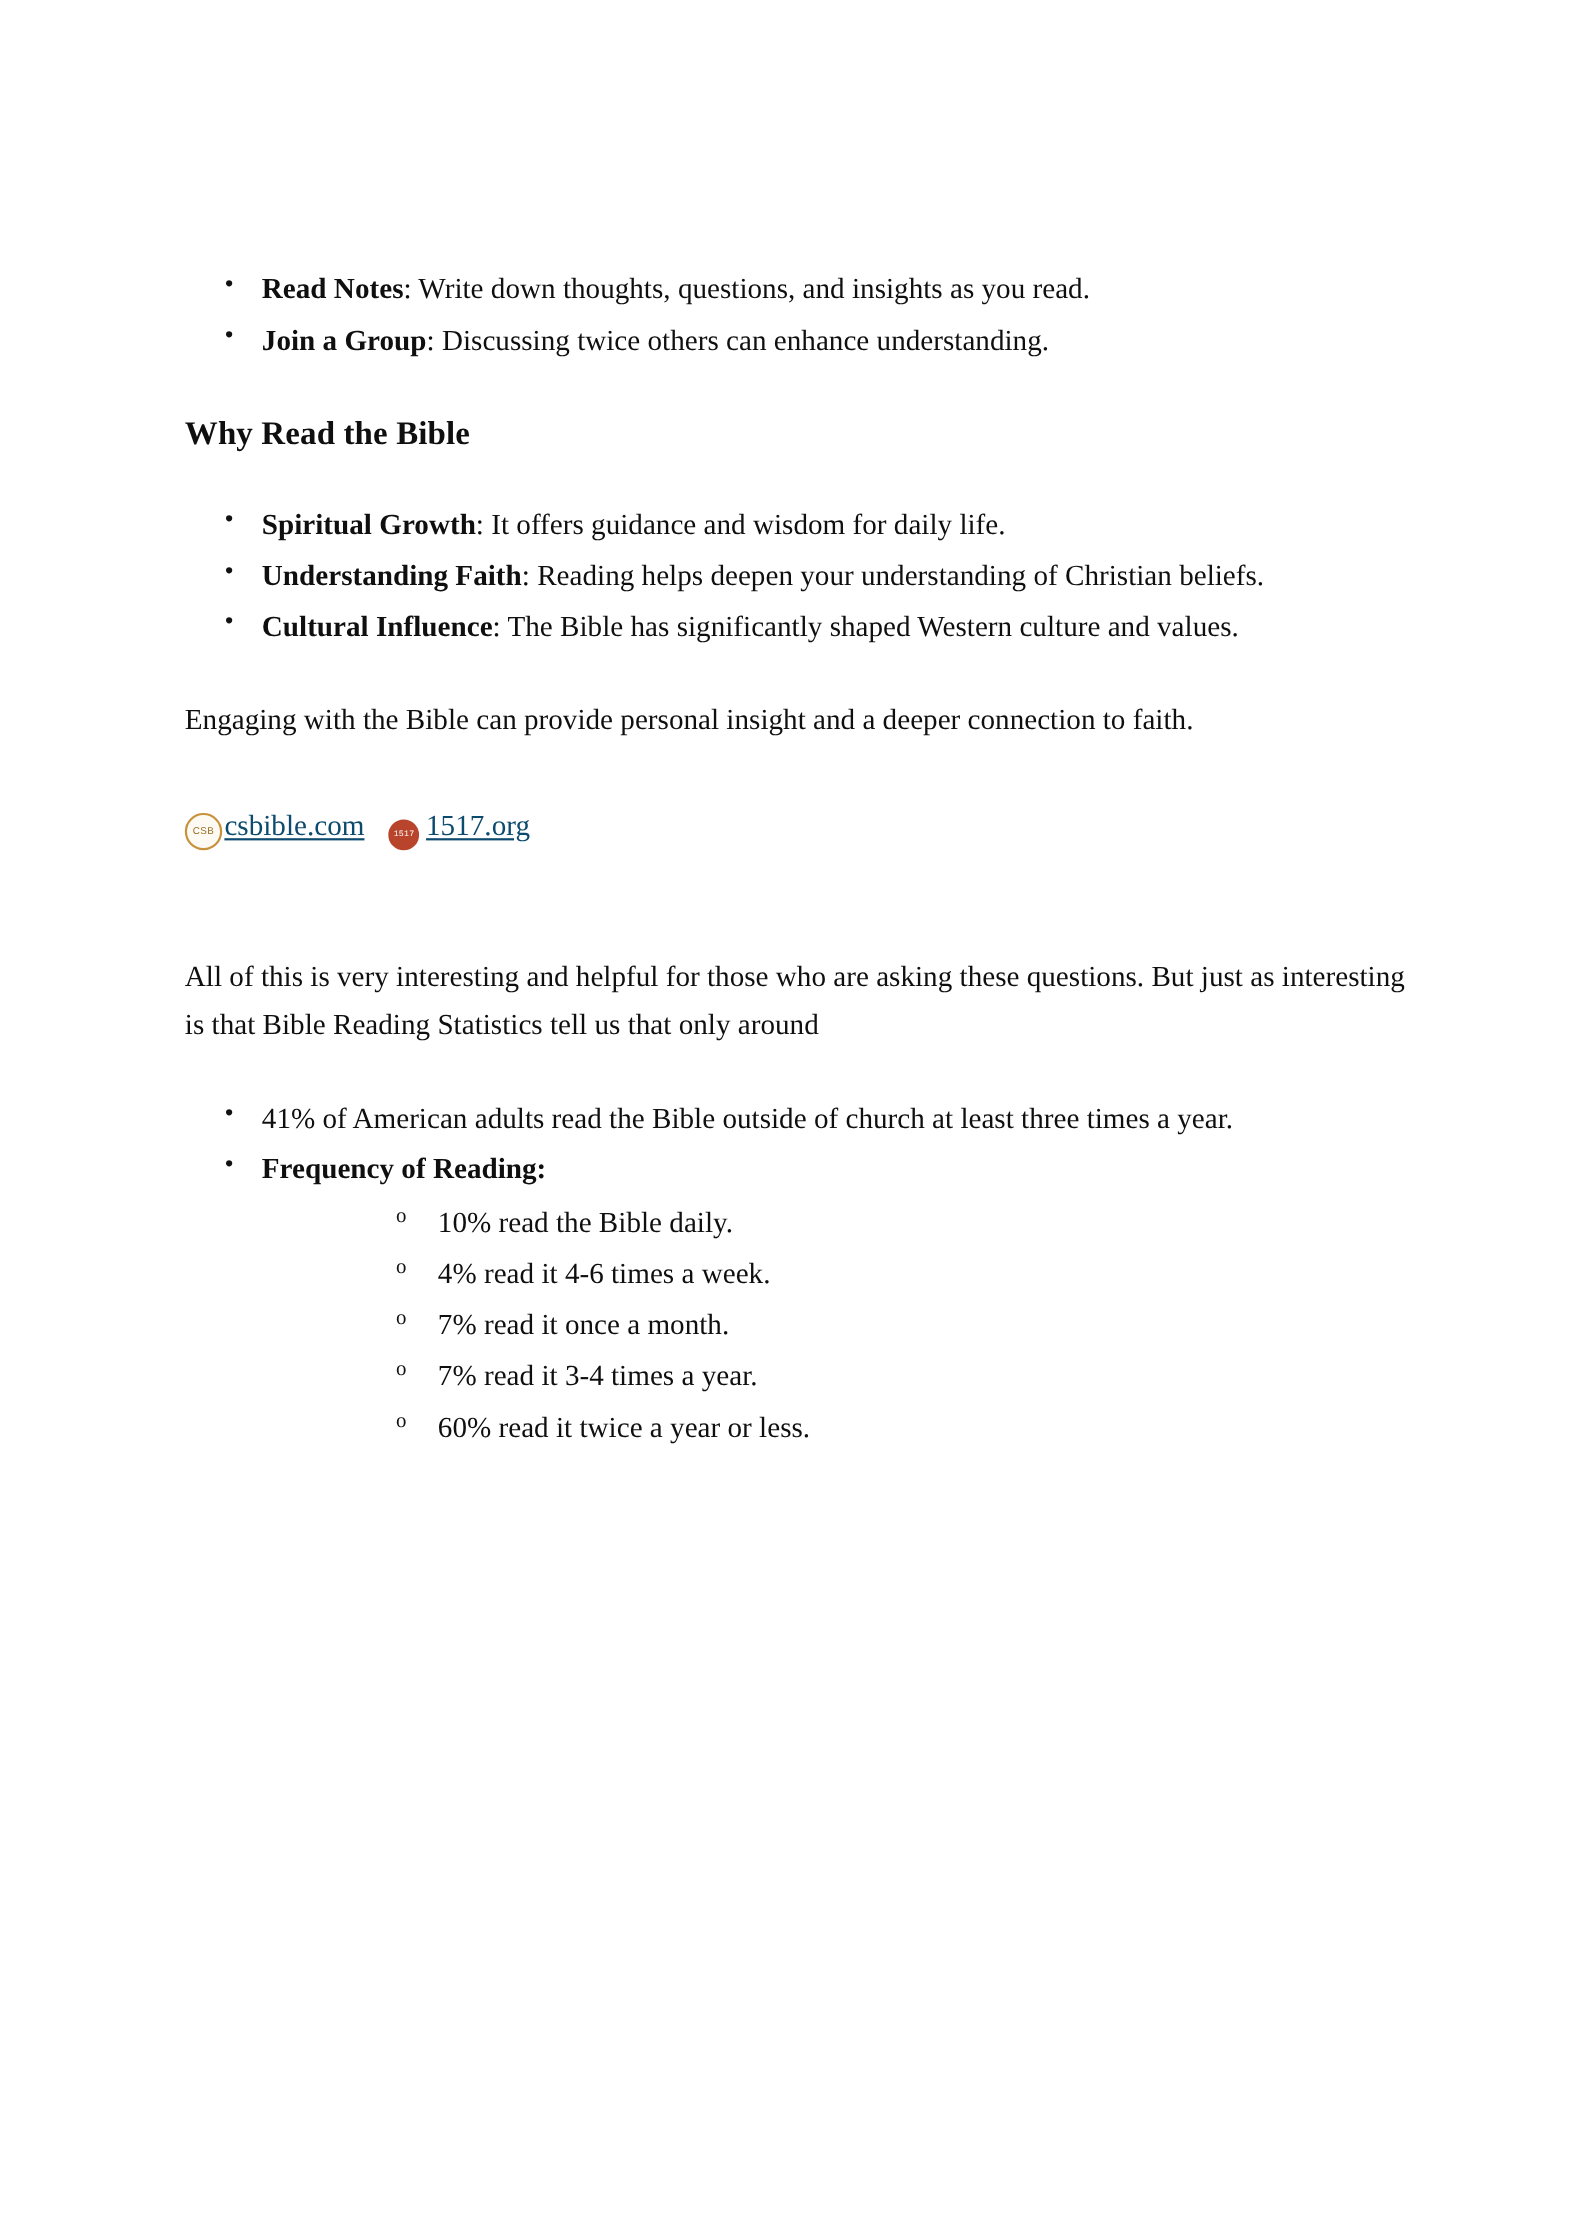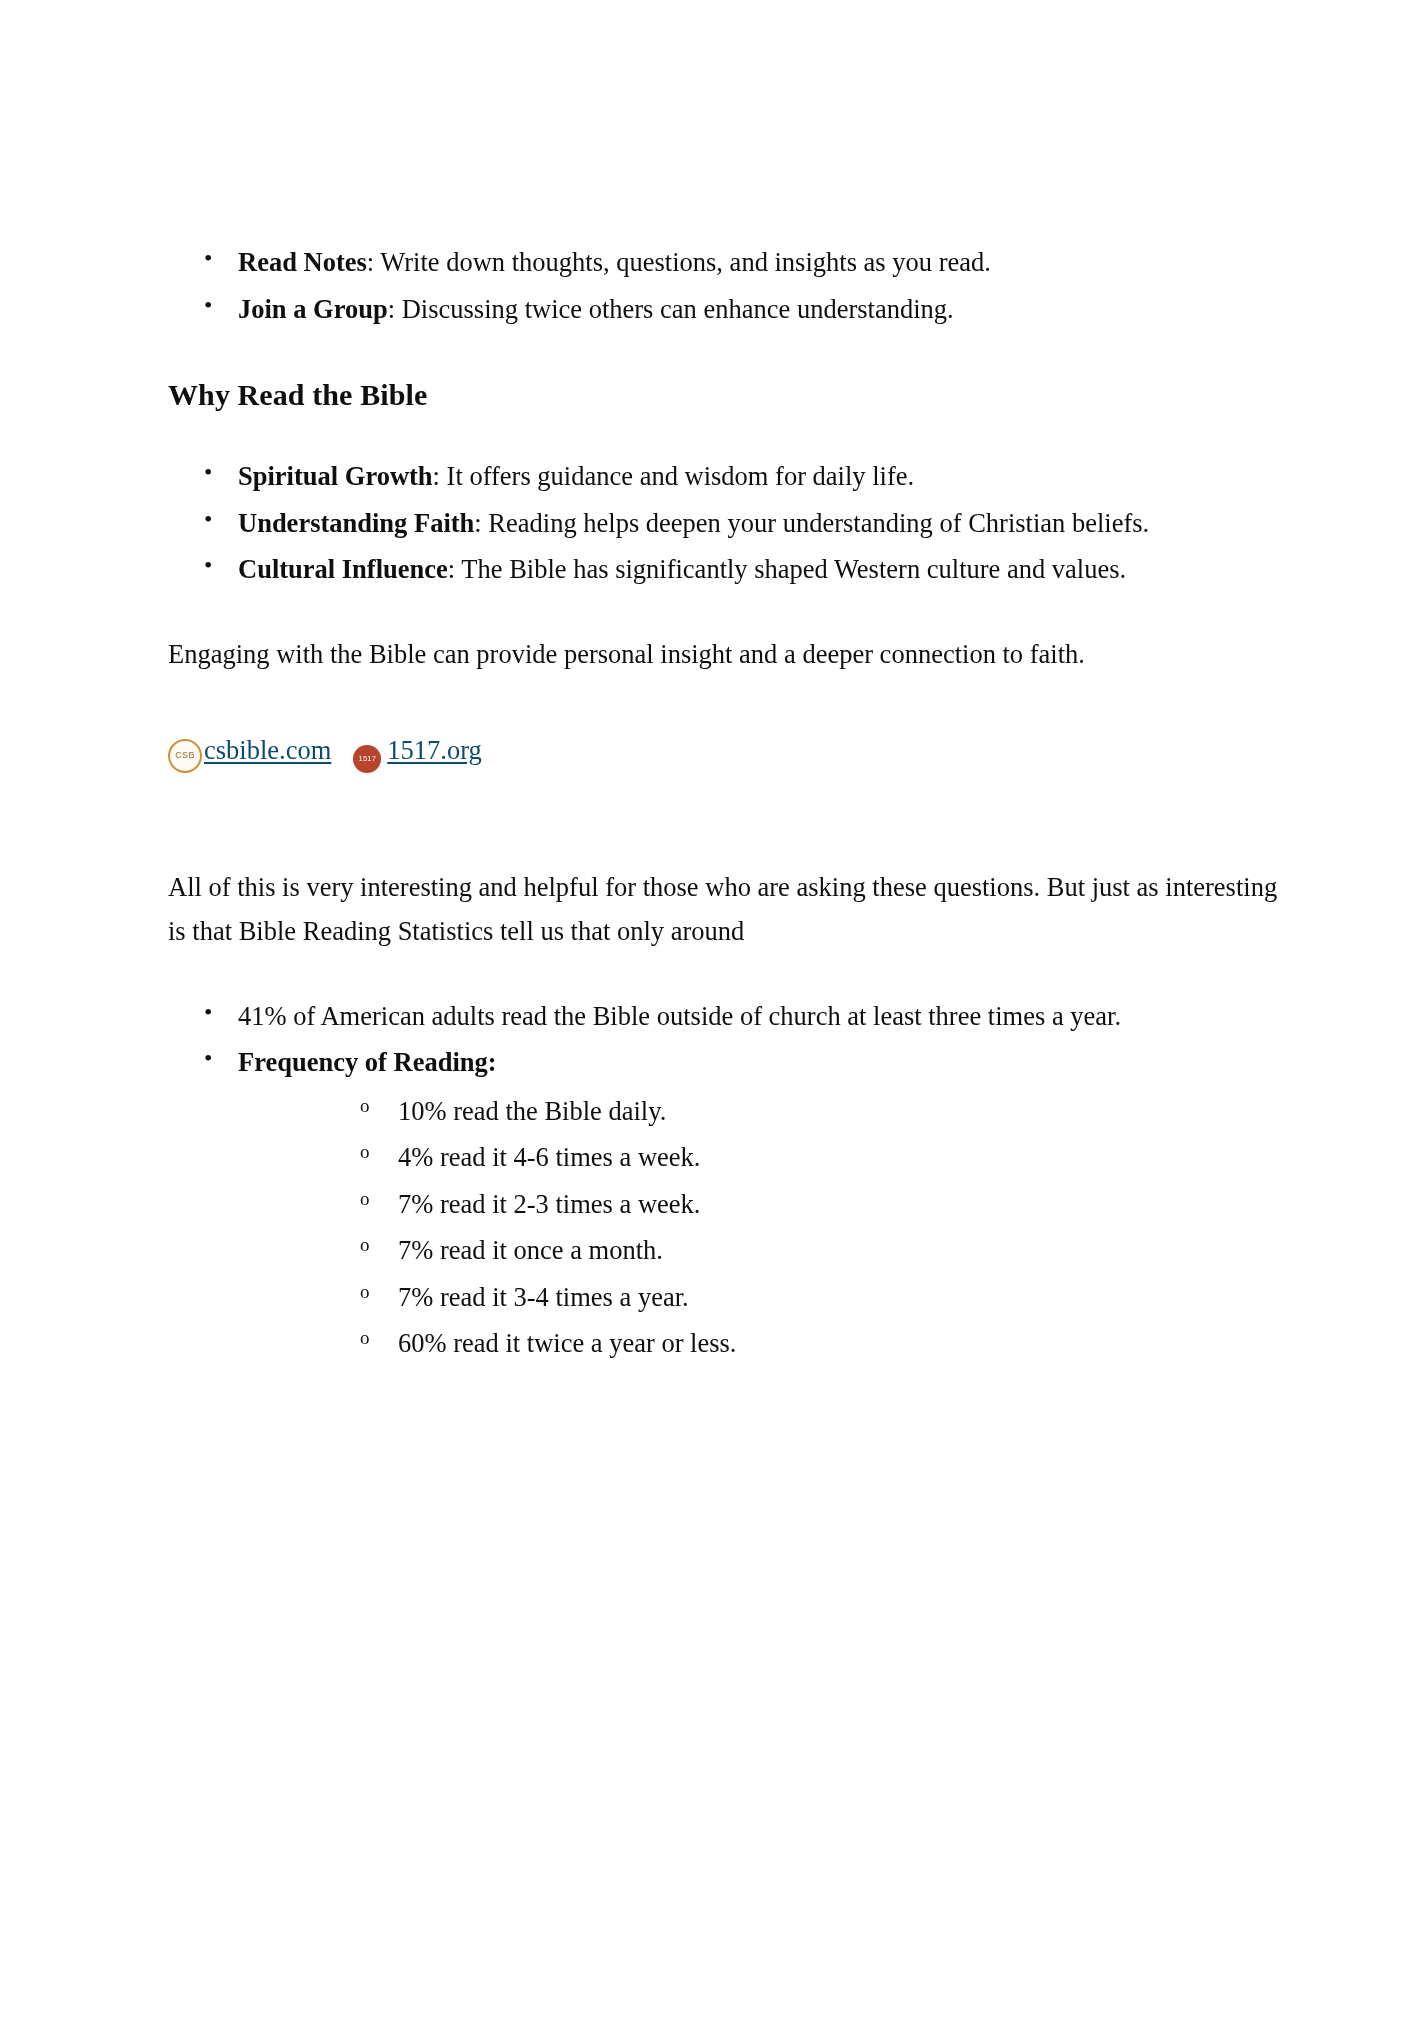--- a/index.html
+++ b/index.html
@@ -124,21 +124,21 @@
     margin: 0 6px 0 22px;
     position: relative;
     flex: 0 0 auto;
   }
   .favicon-1517 span {
     position: absolute;
     left: 0; right: 0; top: 50%;
     transform: translateY(-50%);
     text-align: center;
     font-size: 7.5px;
-    font-family: Liberation Sans, sans-serif;
+    font-family: Liberation Mono, monospace;
     color: #ffffff;
     letter-spacing: 0.2px;
   }
   .sub-list-wrap {
     margin-top: 4px;
   }
   .tail-space {
     height: 240px;
   }
 </style>
@@ -193,21 +193,20 @@
     <ul class="bullets">
       <li>
         <span>41% of American adults read the Bible outside of church at least three times a year.</span>
       </li>
       <li>
         <span class="lead">Frequency of Reading</span><span class="lead">:</span>
         <div class="sub-list-wrap">
           <ul class="subbullets">
             <li>10% read the Bible daily.</li>
             <li>4% read it 4-6 times a week.</li>
-            <li>7% read it 2-3 times a week.</li>
             <li>7% read it once a month.</li>
             <li>7% read it 3-4 times a year.</li>
             <li>60% read it twice a year or less.</li>
           </ul>
         </div>
       </li>
     </ul>
 
     <div class="tail-space"></div>
   </div>

